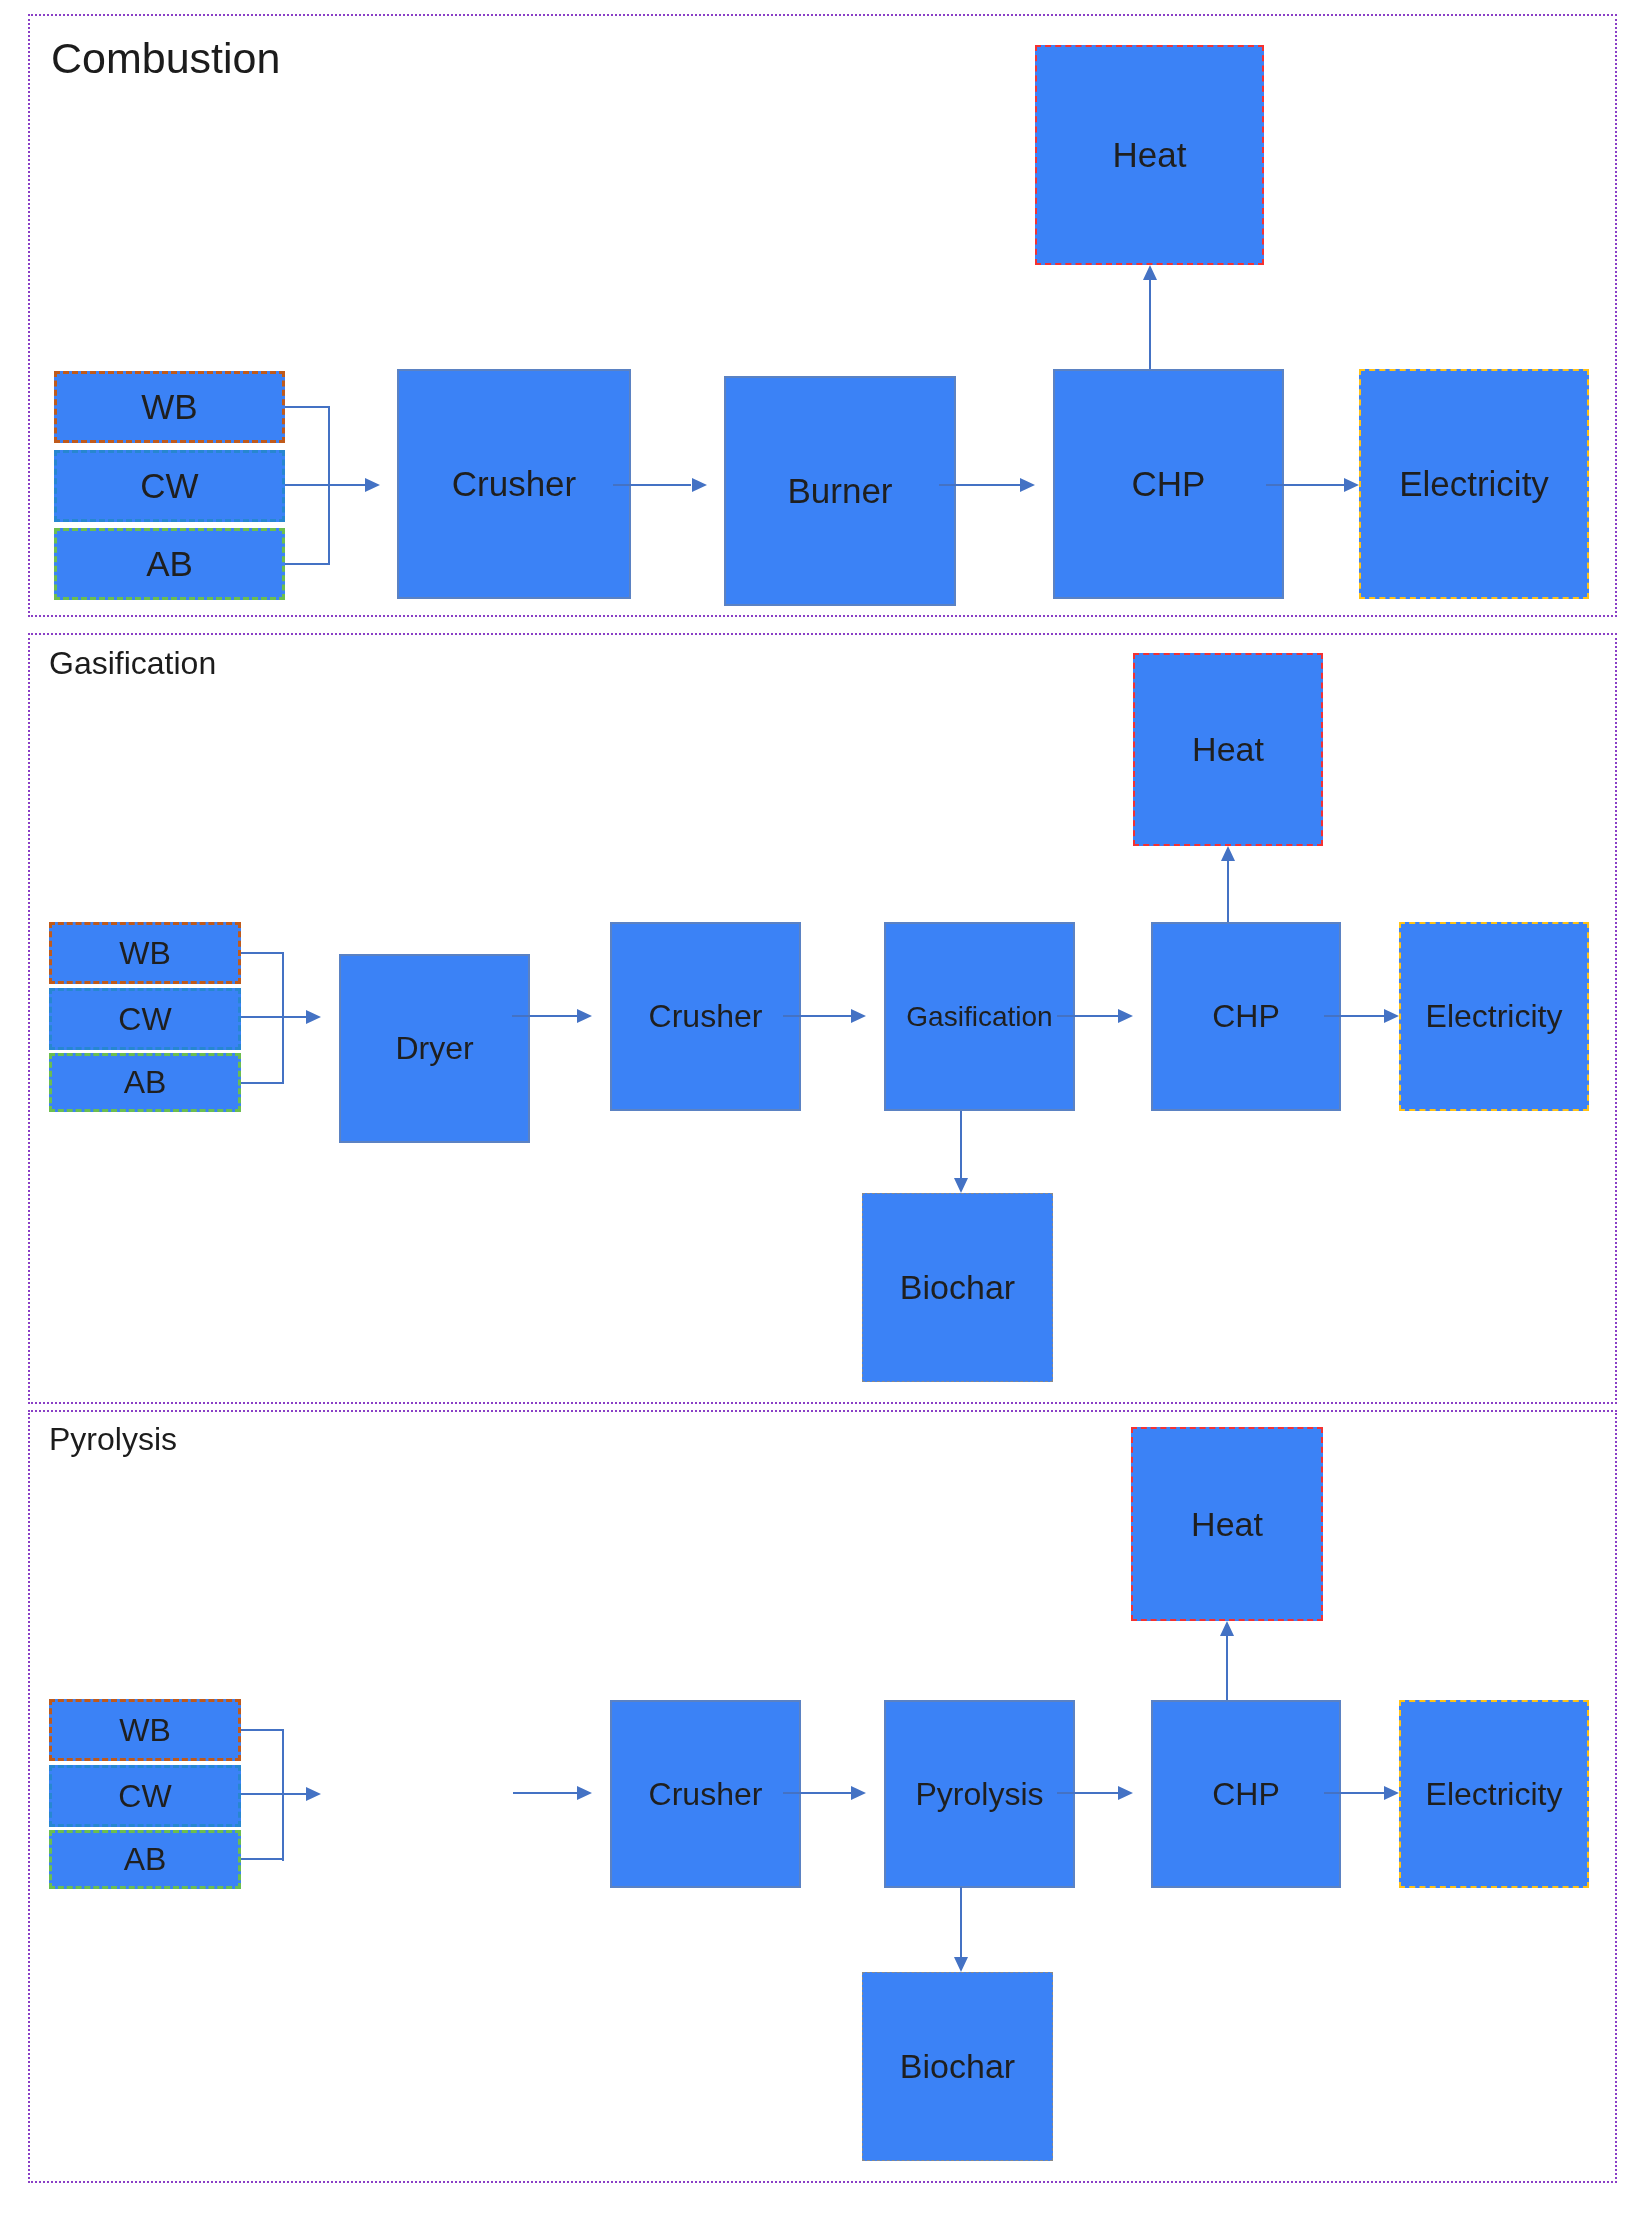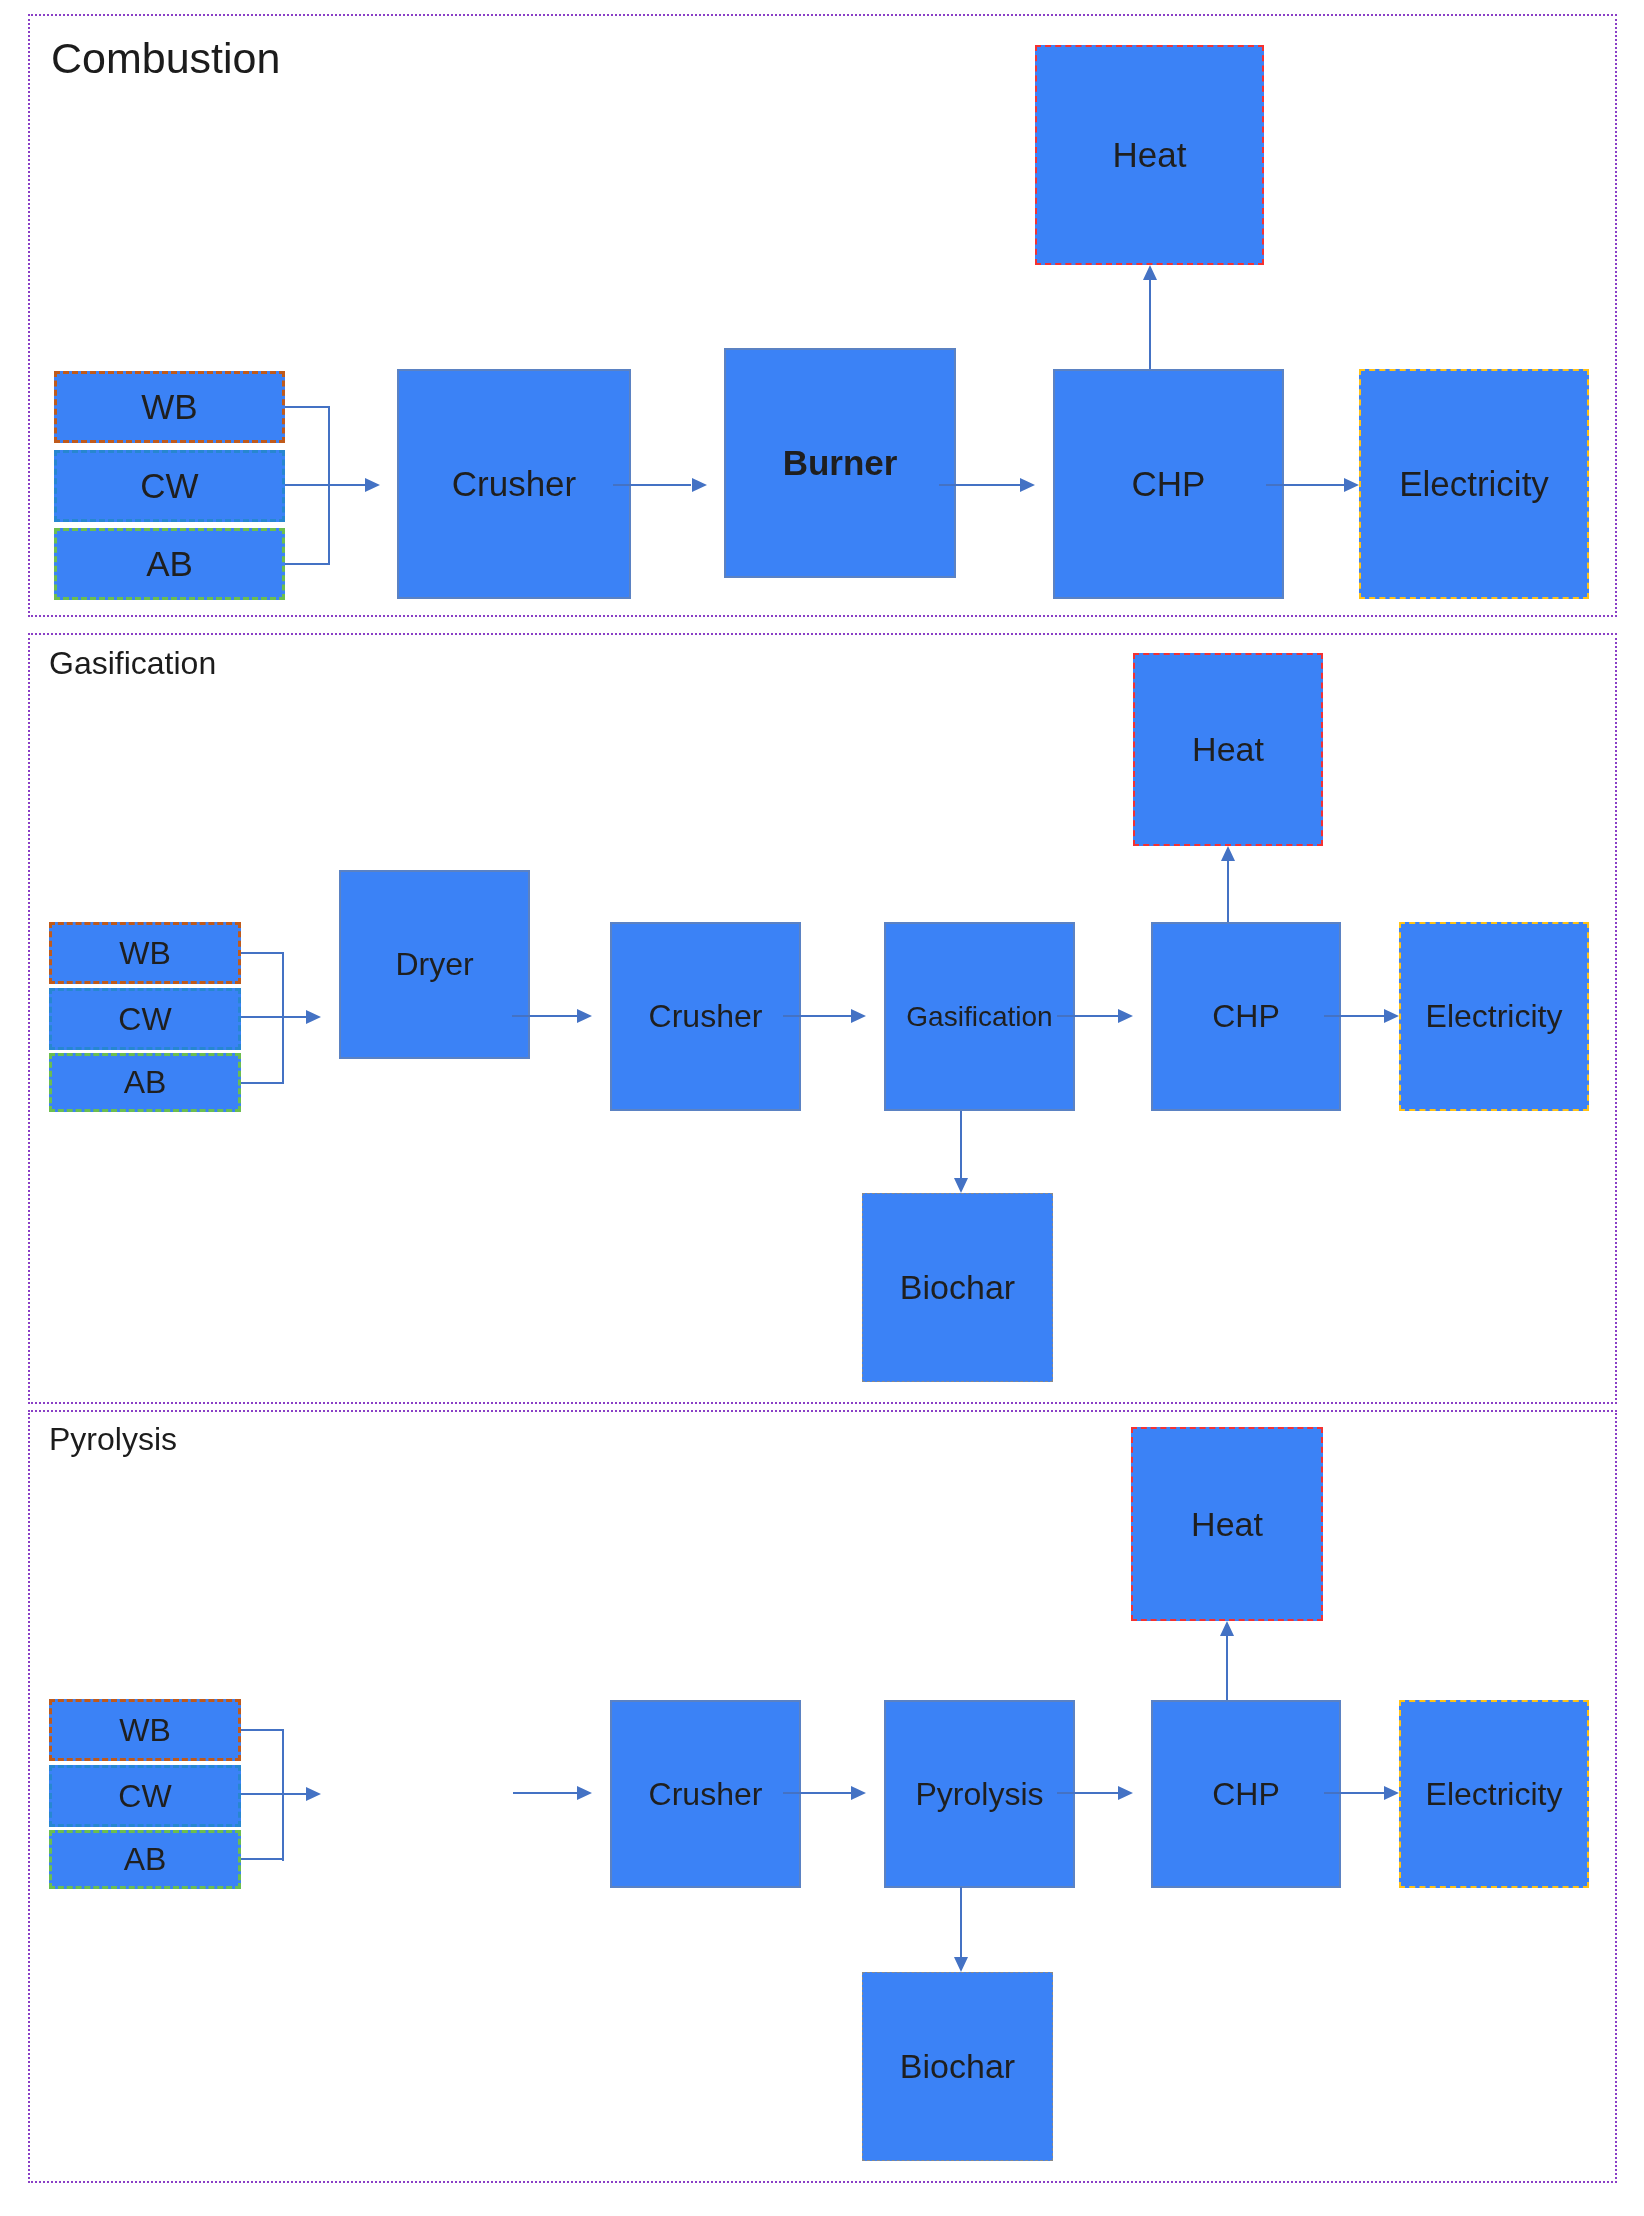--- a/index.html
+++ b/index.html
@@ -36,21 +36,21 @@
 <div id="canvas">
 
   <div class="panel" style="left:28px;top:14px;width:1589px;height:603px;"></div>
   <div class="ptitle t1" style="left:51px;top:34px;">Combustion</div>
 
   <div class="box feed feed-wb fs52" style="left:54px;top:371px;width:231px;height:72px;">WB</div>
   <div class="box feed feed-cw fs52" style="left:54px;top:450px;width:231px;height:72px;">CW</div>
   <div class="box feed feed-ab fs52" style="left:54px;top:528px;width:231px;height:72px;">AB</div>
 
   <div class="box proc fs52" style="left:379px;top:369px;width:234px;height:230px;">Crusher</div>
-  <div class="box proc fs52" style="left:706px;top:348px;width:232px;height:230px;font-weight:bold;">Burner</div>
+  <div class="box proc fs52" style="left:706px;top:376px;width:232px;height:230px;">Burner</div>
   <div class="box proc fs52" style="left:1035px;top:369px;width:231px;height:230px;">CHP</div>
 
   <div class="box out-elec fs52" style="left:1359px;top:369px;width:230px;height:230px;">Electricity</div>
   <div class="box out-heat fs52" style="left:1035px;top:45px;width:229px;height:220px;">Heat</div>
 
   <div class="hl" style="left:285px;top:406px;width:45px;"></div>
   <div class="hl" style="left:285px;top:563px;width:45px;"></div>
   <div class="vl" style="left:328px;top:406px;height:159px;"></div>
   <div class="hl" style="left:285px;top:484px;width:80px;"></div>
   <div class="ar" style="left:365px;top:478px;"></div>
@@ -63,21 +63,21 @@
   <div class="vl" style="left:1149px;top:280px;height:89px;"></div>
   <div class="au" style="left:1143px;top:265px;"></div>
 
   <div class="panel" style="left:28px;top:633px;width:1589px;height:771px;"></div>
   <div class="ptitle t2" style="left:49px;top:645px;">Gasification</div>
 
   <div class="box feed feed-wb fs48" style="left:49px;top:922px;width:192px;height:62px;">WB</div>
   <div class="box feed feed-cw fs48" style="left:49px;top:988px;width:192px;height:62px;">CW</div>
   <div class="box feed feed-ab fs48" style="left:49px;top:1053px;width:192px;height:59px;">AB</div>
 
-  <div class="box proc fs48" style="left:321px;top:870px;width:191px;height:189px;">Dryer</div>
+  <div class="box proc fs48" style="left:321px;top:954px;width:191px;height:189px;">Dryer</div>
   <div class="box proc fs48" style="left:592px;top:922px;width:191px;height:189px;">Crusher</div>
   <div class="box proc fs42" style="left:866px;top:922px;width:191px;height:189px;">Gasification</div>
   <div class="box proc fs48" style="left:1133px;top:922px;width:190px;height:189px;">CHP</div>
 
   <div class="box out-elec fs48" style="left:1399px;top:922px;width:190px;height:189px;">Electricity</div>
   <div class="box out-heat fs50" style="left:1133px;top:653px;width:190px;height:193px;">Heat</div>
   <div class="box out-bio fs50" style="left:862px;top:1193px;width:191px;height:189px;">Biochar</div>
 
   <div class="hl" style="left:241px;top:952px;width:43px;"></div>
   <div class="hl" style="left:241px;top:1082px;width:43px;"></div>

